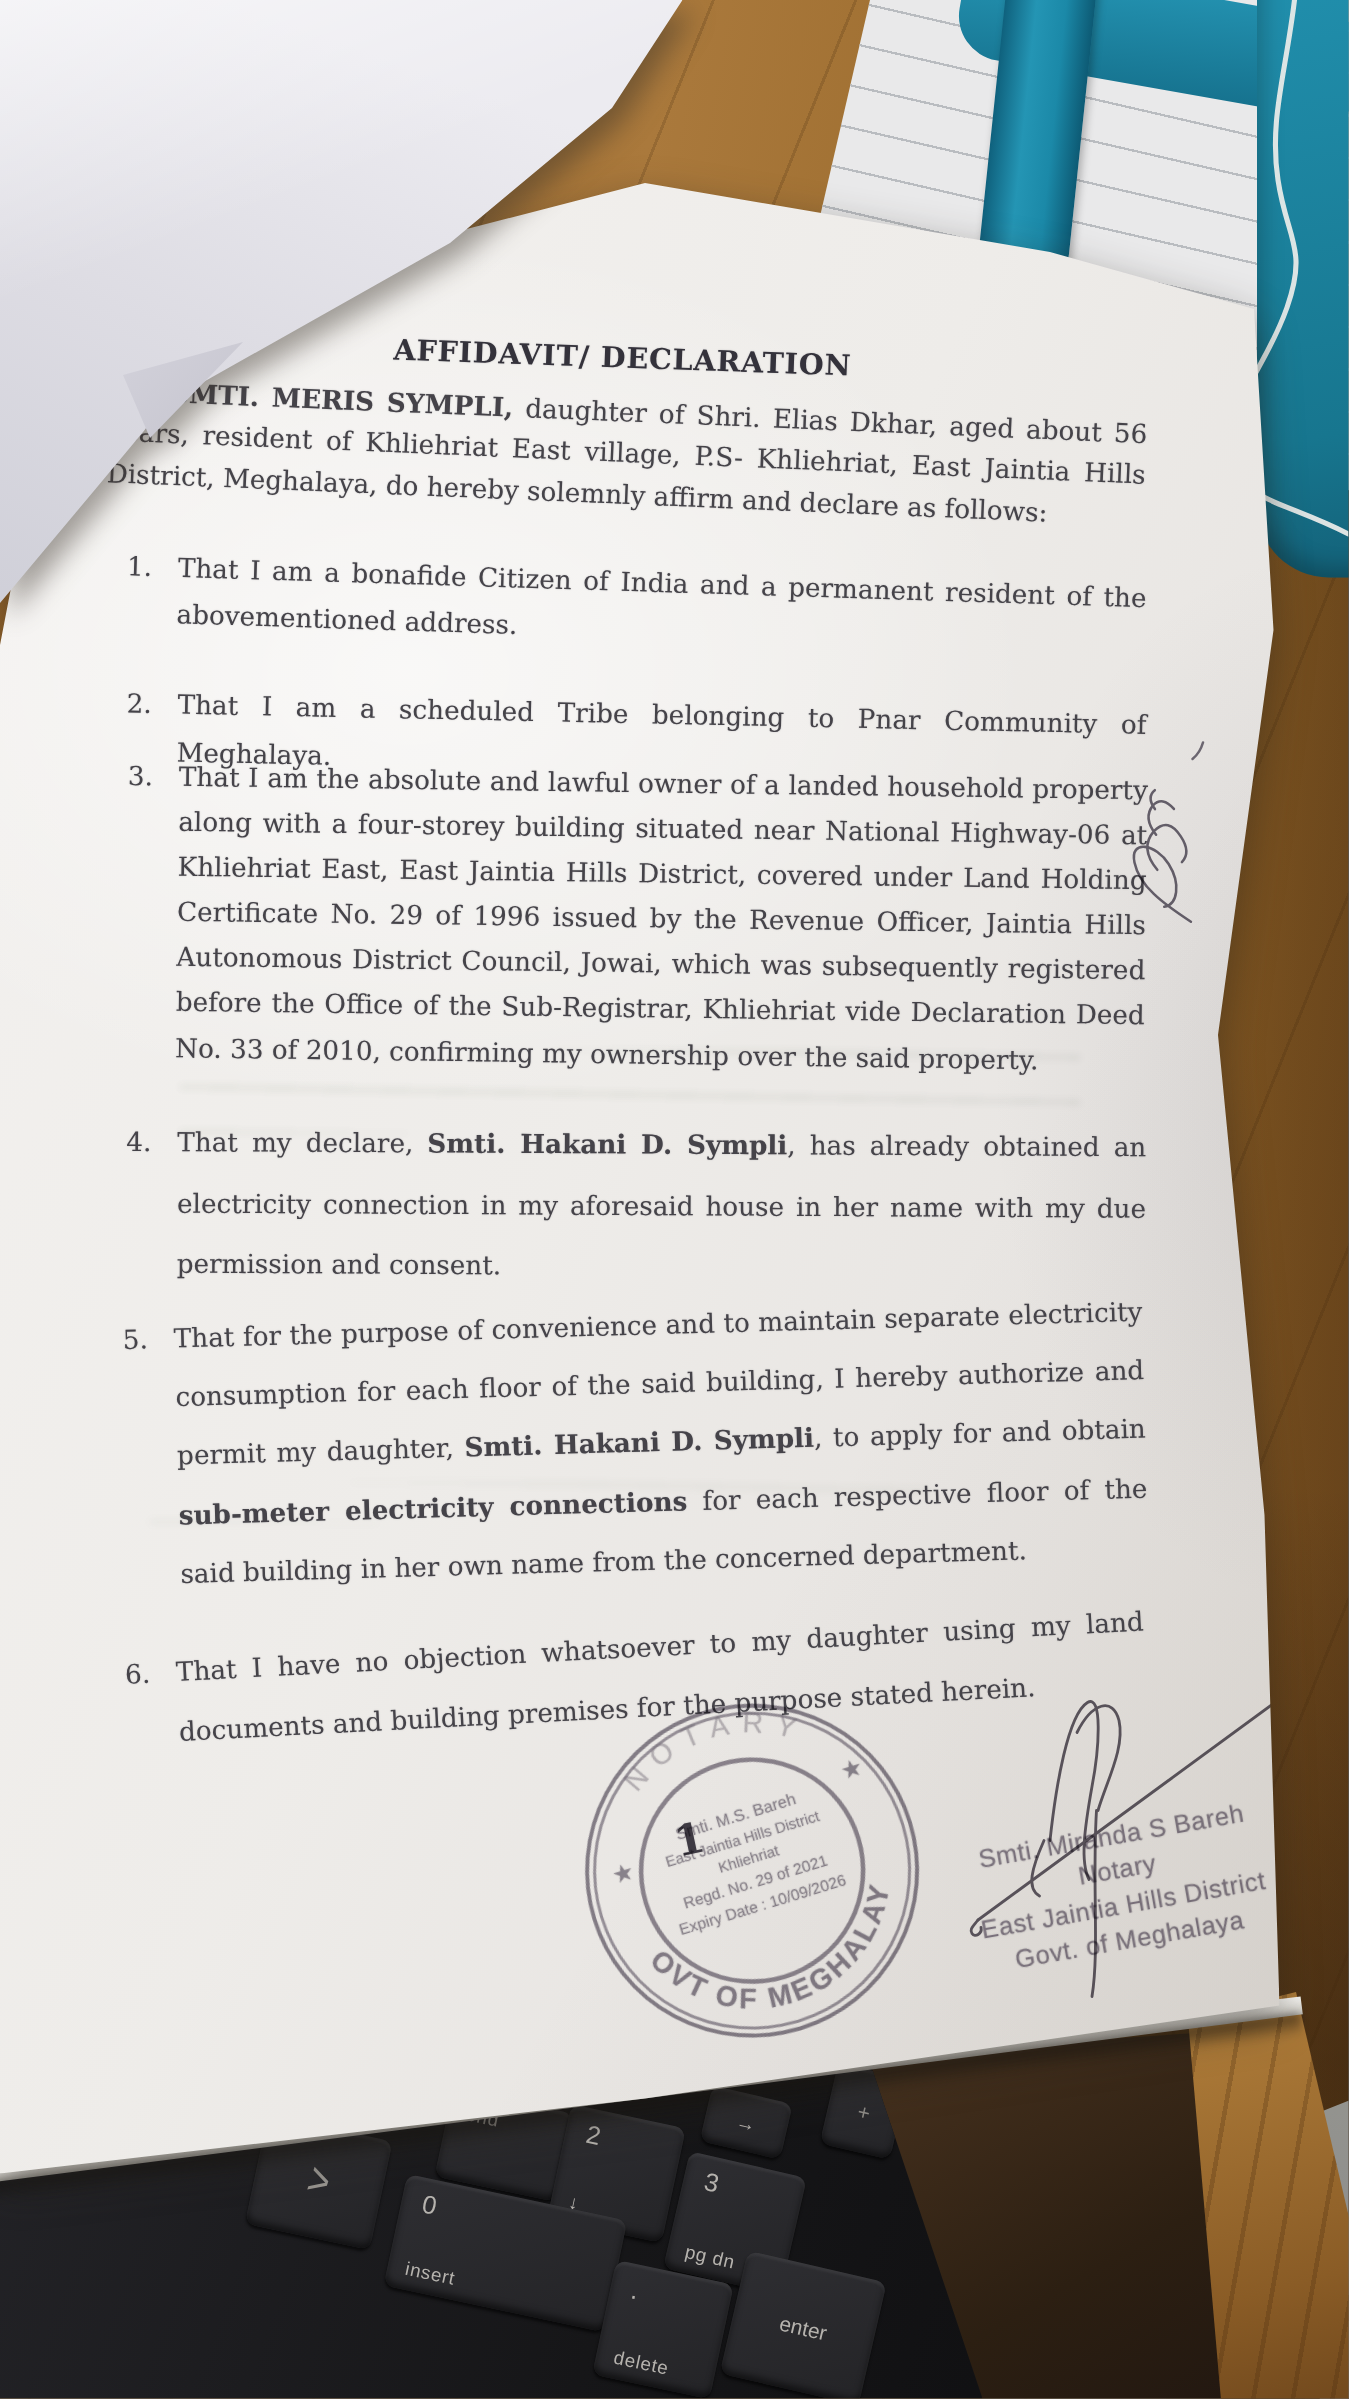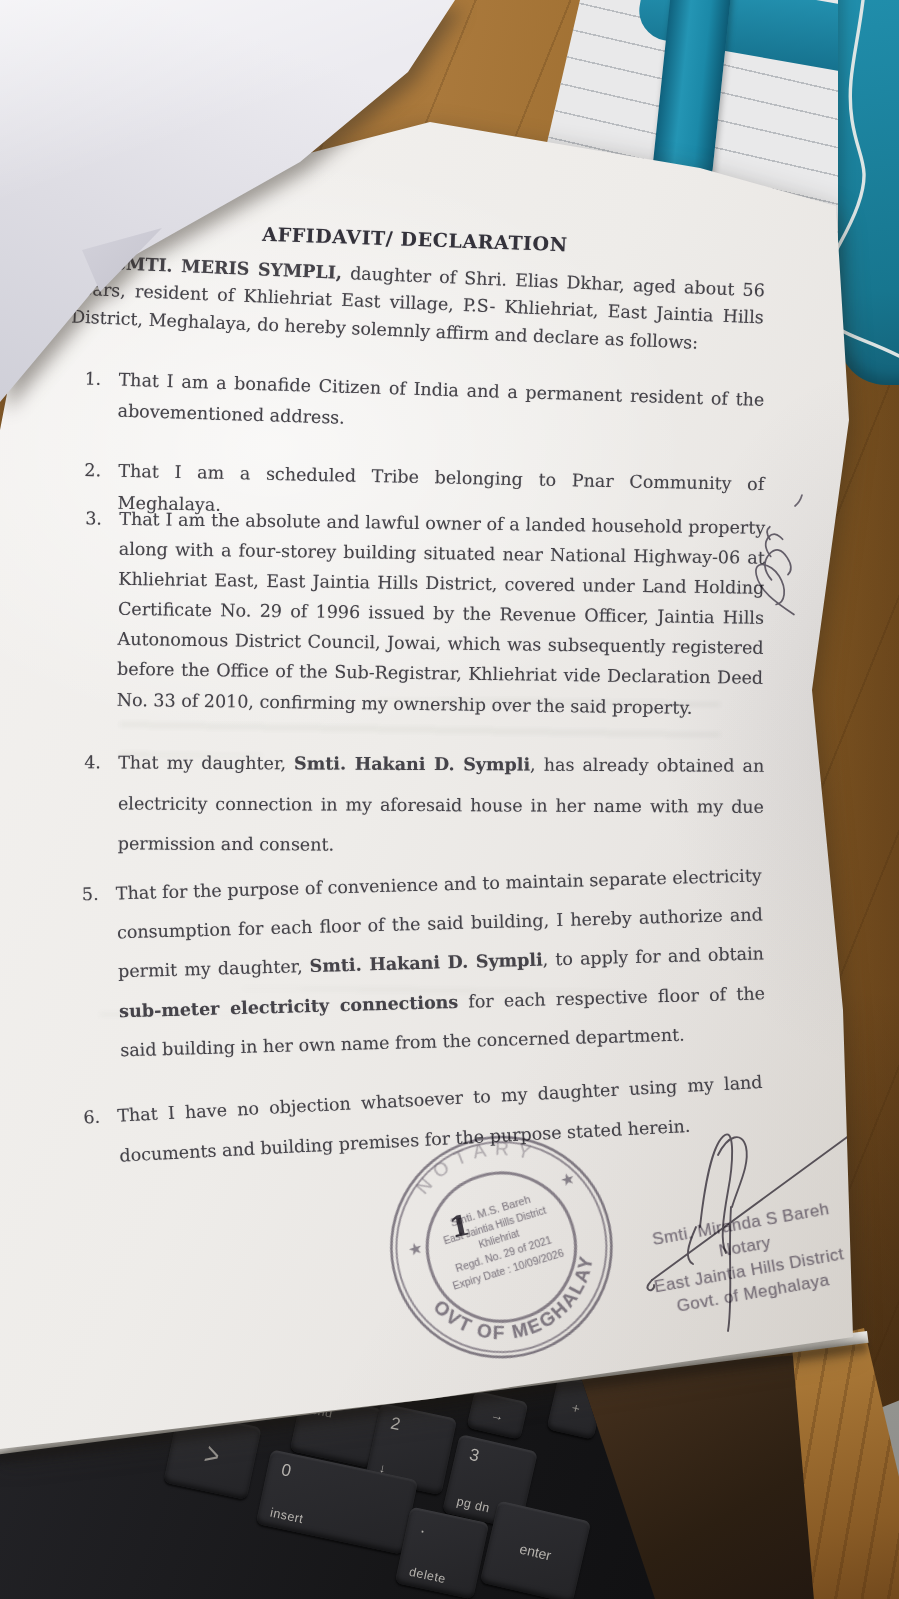--- a/index.html
+++ b/index.html
@@ -190,21 +190,21 @@
     <div class="abs para item it2">
       <span class="num">2.</span>
       <span class="body">That I am a scheduled Tribe belonging to Pnar Community of Meghalaya.</span>
     </div>
     <div class="abs para item it3">
       <span class="num">3.</span>
       <span class="body">That I am the absolute and lawful owner of a landed household property along with a four-storey building situated near National Highway-06 at Khliehriat East, East Jaintia Hills District, covered under Land Holding Certificate No. 29 of 1996 issued by the Revenue Officer, Jaintia Hills Autonomous District Council, Jowai, which was subsequently registered before the Office of the Sub-Registrar, Khliehriat vide Declaration Deed No. 33 of 2010, confirming my ownership over the said property.</span>
     </div>
     <div class="abs para item it4">
       <span class="num">4.</span>
-      <span class="body"><span>That my daughter, </span><span class="b">Smti. Hakani D. Sympli</span><span>, has already obtained an electricity connection in my aforesaid house in her name with my due permission and consent.</span></span>
+      <span class="body"><span>That my declare, </span><span class="b">Smti. Hakani D. Sympli</span><span>, has already obtained an electricity connection in my aforesaid house in her name with my due permission and consent.</span></span>
     </div>
     <div class="abs para item it5">
       <span class="num">5.</span>
       <span class="body"><span>That for the purpose of convenience and to maintain separate electricity consumption for each floor of the said building, I hereby authorize and permit my daughter, </span><span class="b">Smti. Hakani D. Sympli</span><span>, to apply for and obtain </span><span class="b">sub-meter electricity connections</span><span> for each respective floor of the said building in her own name from the concerned department.</span></span>
     </div>
     <div class="abs para item it6">
       <span class="num">6.</span>
       <span class="body">That I have no objection whatsoever to my daughter using my land documents and building premises for the purpose stated herein.</span>
     </div>
 

